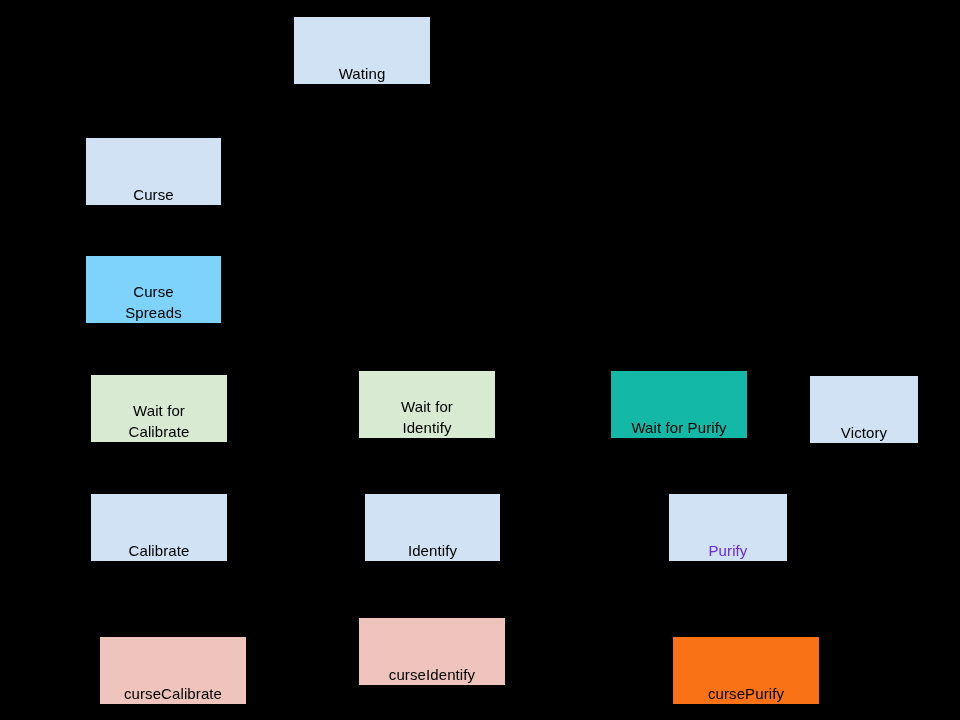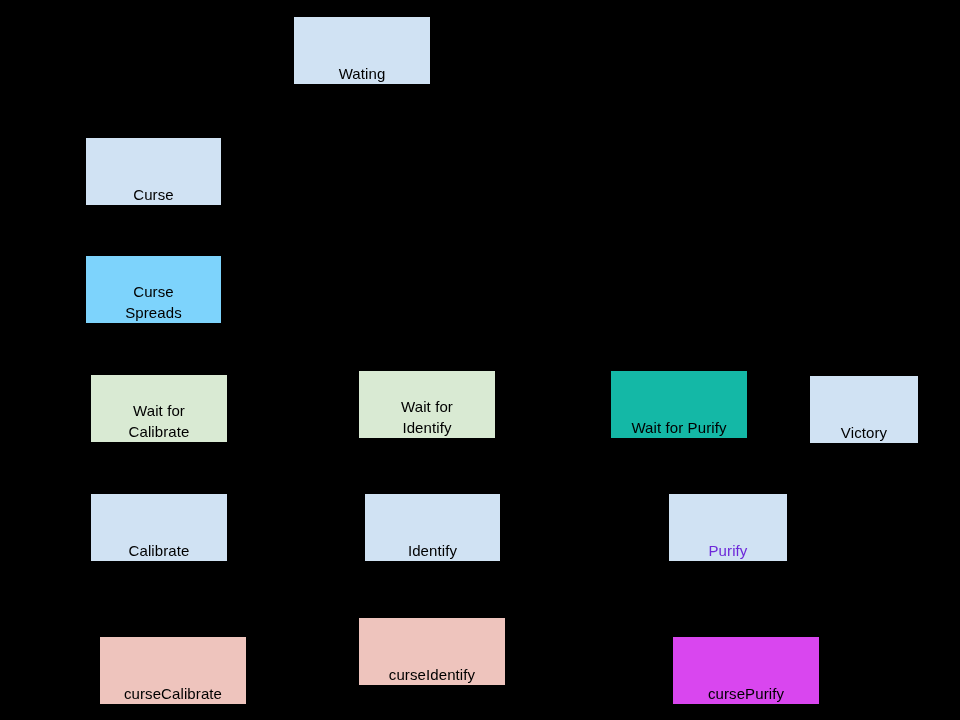--- a/index.html
+++ b/index.html
@@ -48,14 +48,14 @@
 Calibrate</span></div>
     <div class="node" style="left: 359px; top: 371px; width: 136px; height: 67px; background: rgb(217, 234, 211); color: rgb(0, 0, 0);"><span class="node-label">Wait for
 Identify</span></div>
     <div class="node" style="left: 611px; top: 371px; width: 136px; height: 67px; background: #14b8a6; color: rgb(0, 0, 0);"><span class="node-label">Wait for Purify</span></div>
     <div class="node" style="left: 810px; top: 376px; width: 108px; height: 67px; background: rgb(208, 226, 243); color: rgb(0, 0, 0);"><span class="node-label">Victory</span></div>
     <div class="node" style="left: 91px; top: 494px; width: 136px; height: 67px; background: rgb(208, 226, 243); color: rgb(0, 0, 0);"><span class="node-label">Calibrate</span></div>
     <div class="node" style="left: 365px; top: 494px; width: 135px; height: 67px; background: rgb(208, 226, 243); color: rgb(0, 0, 0);"><span class="node-label">Identify</span></div>
     <div class="node" style="left: 669px; top: 494px; width: 118px; height: 67px; background: rgb(208, 226, 243); color: #6d28d9;"><span class="node-label">Purify</span></div>
     <div class="node" style="left: 80px; top: 637px; width: 146px; height: 67px; background: rgb(238, 196, 189); color: rgb(0, 0, 0); margin-left: 20px;"><span class="node-label">curseCalibrate</span></div>
     <div class="node" style="left: 359px; top: 618px; width: 146px; height: 67px; background: rgb(238, 196, 189); color: rgb(0, 0, 0);"><span class="node-label">curseIdentify</span></div>
-    <div class="node" style="left: 673px; top: 637px; width: 146px; height: 67px; background: #d946ef; color: rgb(0, 0, 0);"><span class="node-label">cursePurify</span></div>
+    <div class="node" style="left: 673px; top: 637px; width: 146px; height: 67px; background: #f97316; color: rgb(0, 0, 0);"><span class="node-label">cursePurify</span></div>
   </div>
 
 </body></html>

